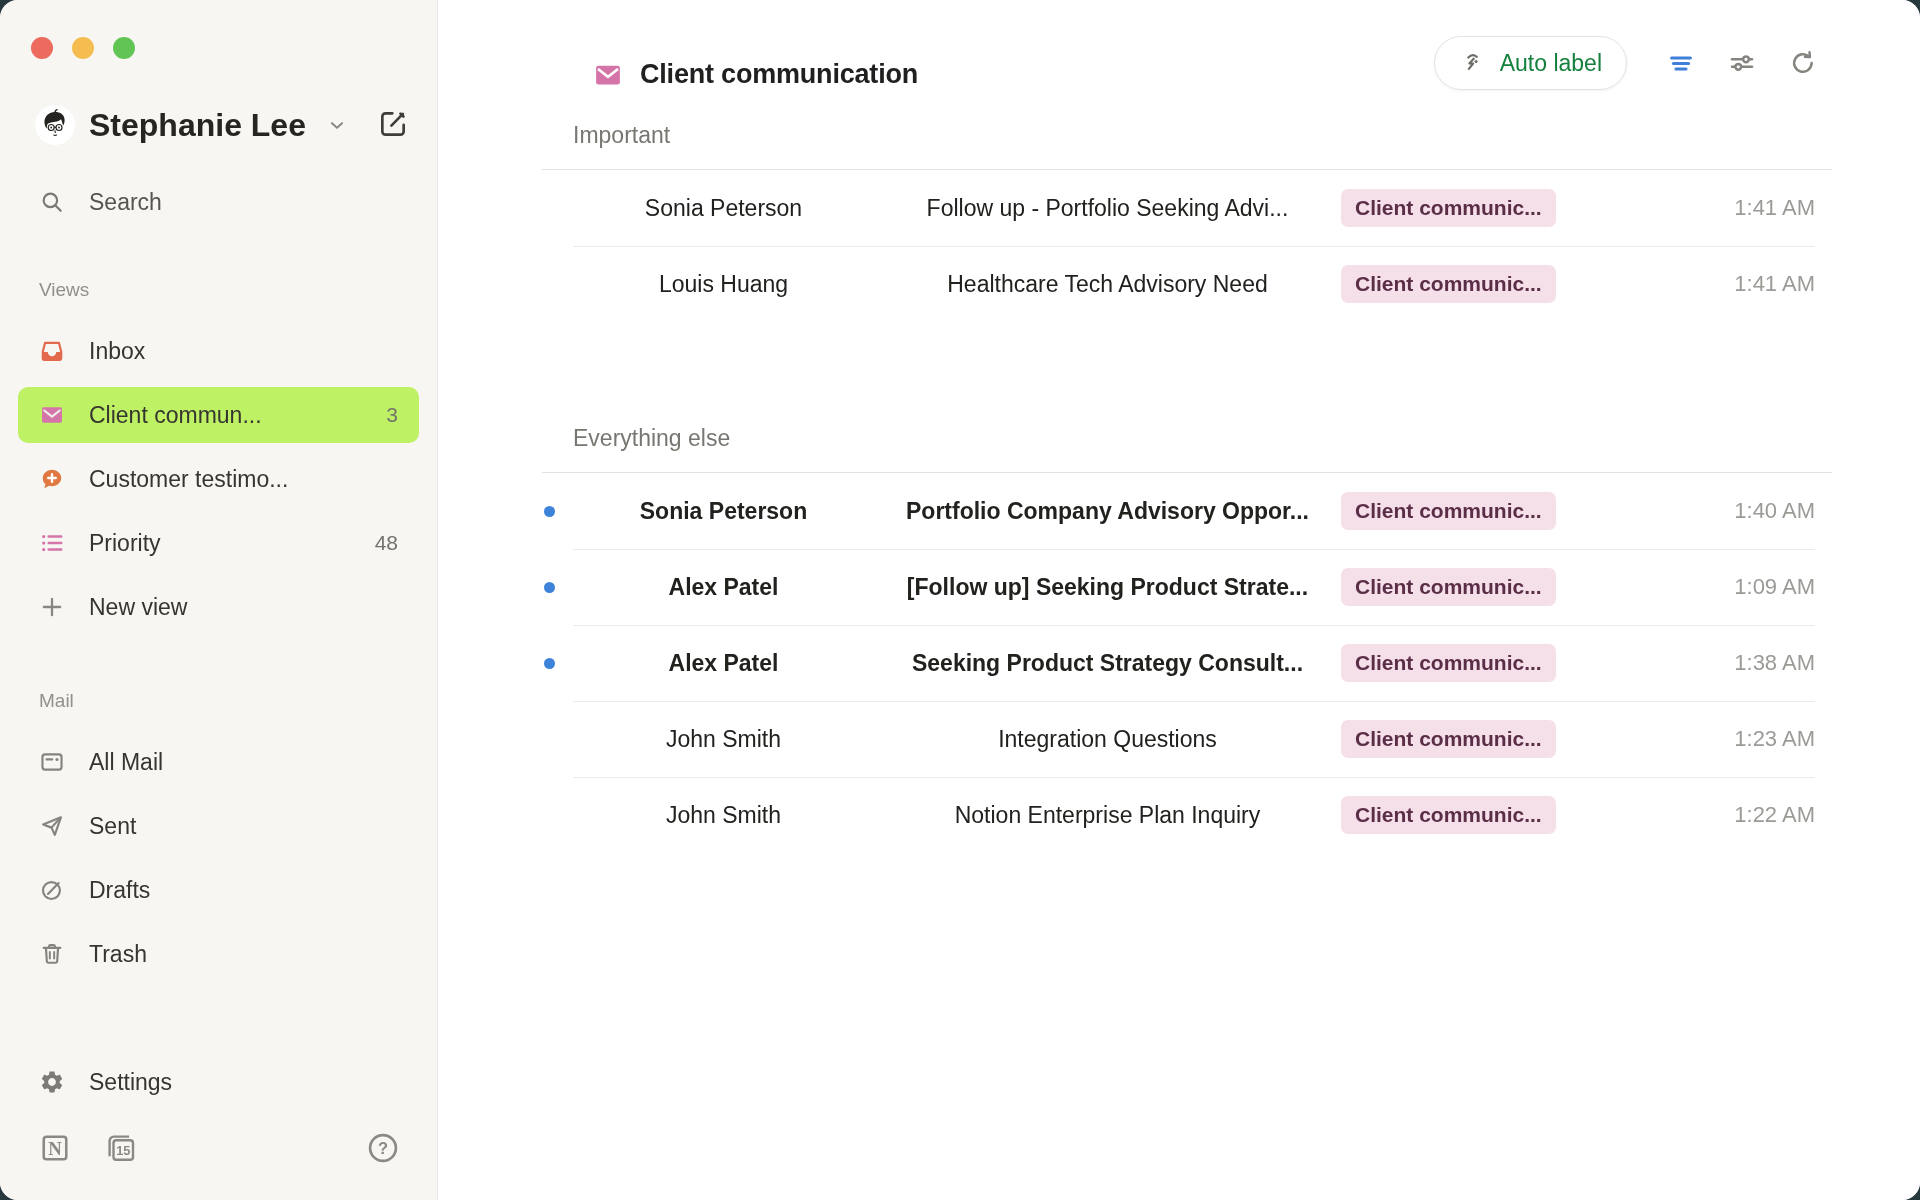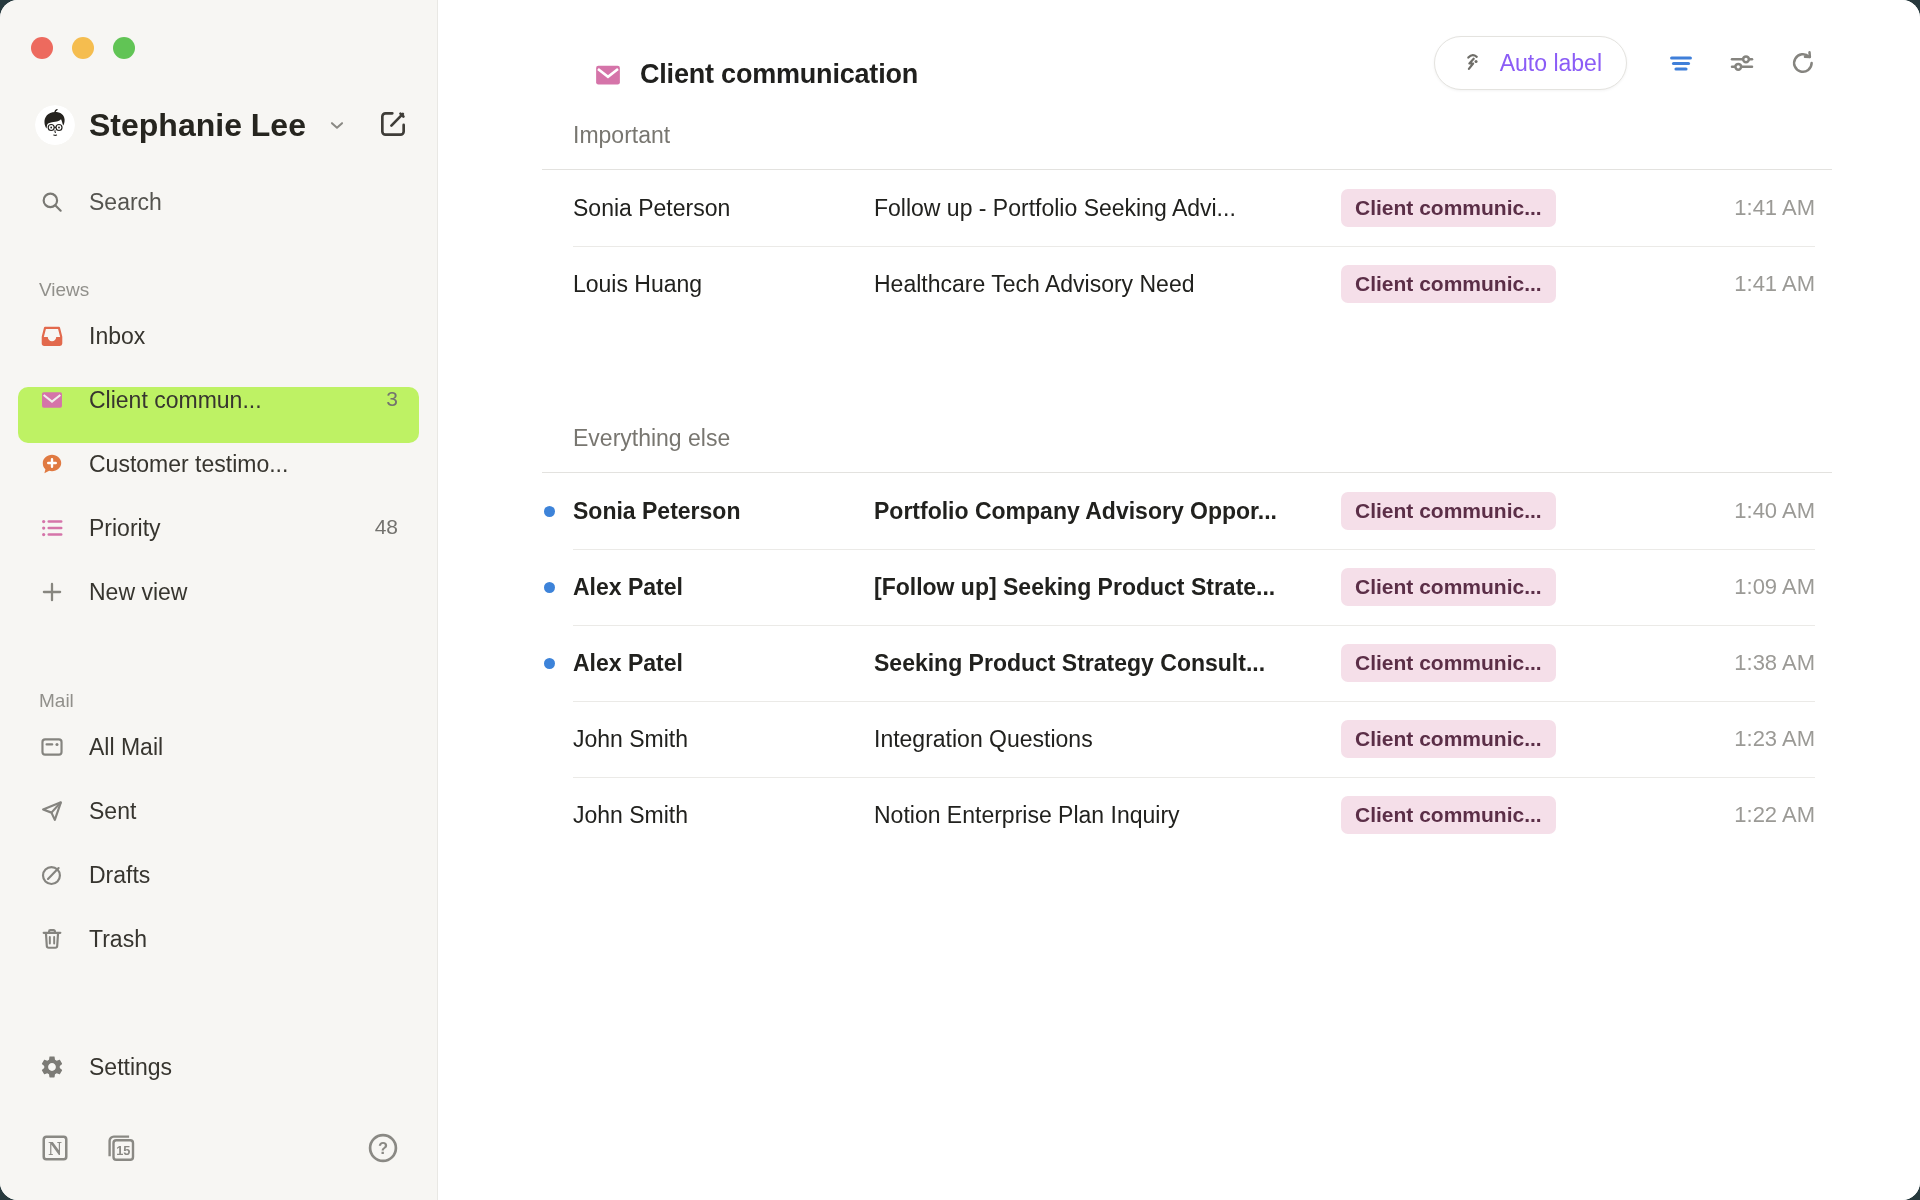--- a/index.html
+++ b/index.html
@@ -32,45 +32,45 @@
   .compose-btn{margin-left:auto;background:none;border:none;cursor:pointer;display:flex;align-items:center;padding:4px;}
 
   .search-row{margin-top:33px;height:44px;display:flex;align-items:center;gap:24px;padding:0 21px;margin-left:18px;margin-right:18px;border-radius:10px;cursor:pointer;}
   .search-row .side-label{color:#55544f;}
   .side-icon{width:26px;height:26px;display:flex;align-items:center;justify-content:center;flex:0 0 26px;}
   .side-icon svg{width:100%;height:100%;}
 
   .side-section{margin-top:52px;}
   .side-section-label{height:28px;display:flex;align-items:center;padding:0 39px;font-size:19px;font-weight:500;color:#91908b;}
   .side-items{margin-top:19px;}
-  .side-item{height:56px;margin:0 18px 8px 18px;border-radius:10px;display:flex;gap:24px;padding:0 21px;cursor:pointer;}
+  .side-item{height:56px;margin:0 18px 8px 18px;border-radius:10px;display:flex;align-items:center;gap:24px;padding:0 21px;cursor:pointer;}
   .side-item.selected{background:#bef264;}
   .side-label{font-size:23px;font-weight:500;color:#37352f;white-space:nowrap;}
   .side-count{margin-left:auto;font-size:21px;color:#73726e;}
 
   .settings-row{margin-top:64px;}
   .sidebar-footer{margin-top:auto;display:flex;align-items:center;gap:30px;padding:0 36px 24px 37px;height:80px;}
   .footer-icon{width:36px;height:36px;display:flex;align-items:center;justify-content:center;cursor:pointer;}
   .footer-icon svg{width:100%;height:100%;}
   .footer-spacer{flex:1;}
 
   
   .main{flex:1;min-width:0;background:#ffffff;display:flex;flex-direction:column;}
   .main-header{height:90px;flex:0 0 90px;display:flex;align-items:flex-end;padding:0 100px 0 155px;}
   .title-group{display:flex;align-items:center;gap:17px;}
   .title-icon{width:30px;height:30px;display:flex;}
   .title-icon svg{width:100%;height:100%;}
   .page-title{font-size:27px;font-weight:700;color:#20201e;letter-spacing:-0.2px;white-space:nowrap;}
   .header-actions{margin-left:auto;display:flex;align-items:center;gap:27px;}
   .auto-label-btn{display:flex;align-items:center;gap:13px;height:54px;padding:0 24px;border-radius:27px;background:#fff;border:1px solid #e4e3df;box-shadow:0 1px 3px rgba(0,0,0,0.05);cursor:pointer;margin-right:10px;}
-  .auto-label-btn span.lbl{font-size:23px;color:#8b5cf6;}
+  .auto-label-btn span.lbl{font-size:23px;color:#15803d;}
   .icon-btn{width:34px;height:34px;background:none;border:none;display:flex;align-items:center;justify-content:center;cursor:pointer;padding:0;}
   .icon-btn svg{width:30px;height:30px;}
 
-  .mail-list{margin-left:104px;width:1290px;}
+  .mail-list{margin-left:104px;width:1290px;text-align:center;}
   .mail-section + .mail-section{margin-top:71px;}
   .section-header{height:80px;display:flex;align-items:flex-end;padding:0 0 20px 31px;border-bottom:1px solid #e3e2df;}
   .section-title{font-size:23px;color:#787670;}
   .mail-row{height:76px;display:flex;align-items:center;position:relative;padding:0 17px 0 31px;cursor:pointer;}
   .mail-row + .mail-row::before{content:"";position:absolute;top:0;left:31px;right:17px;height:1px;background:#ebeae7;}
   .unread-dot{position:absolute;left:2px;top:50%;margin-top:-5.5px;width:11px;height:11px;border-radius:50%;background:var(--unread-dot-blue);}
   .sender{width:301px;flex:0 0 301px;font-size:23px;color:#21211e;white-space:nowrap;overflow:hidden;}
   .subject{width:467px;flex:0 0 467px;font-size:23px;color:#21211e;white-space:nowrap;overflow:hidden;}
   .mail-row.unread .sender{font-weight:700;}
   .mail-row.unread .subject{font-weight:600;}

